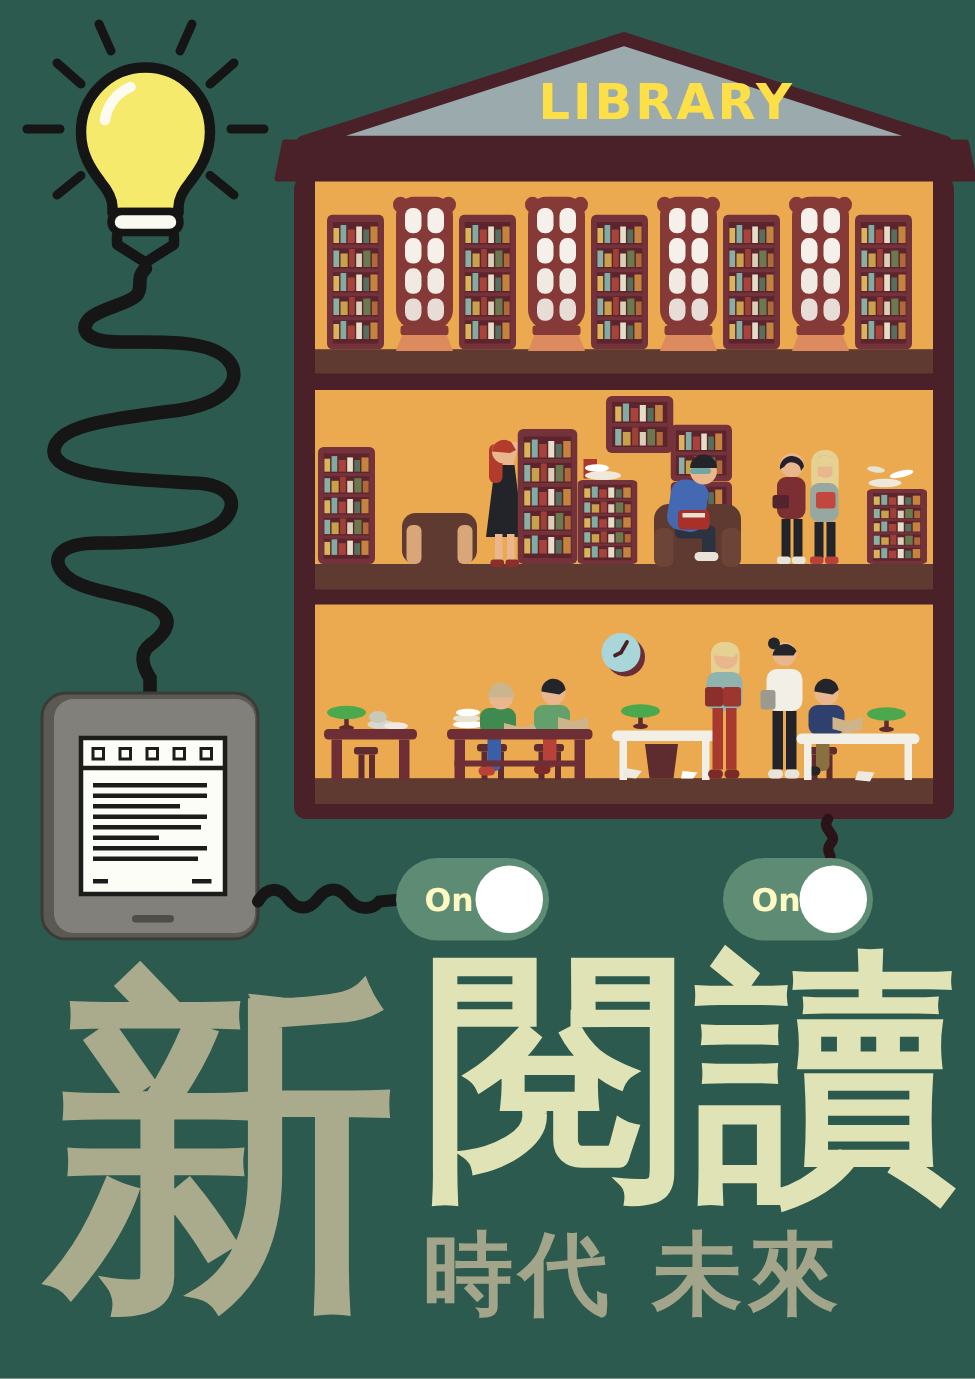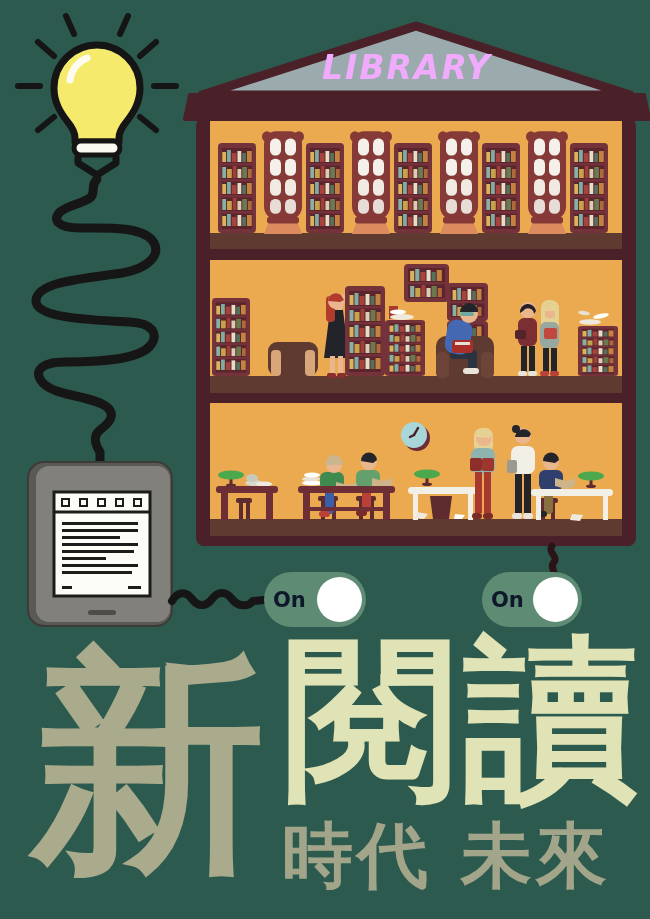--- a/index.html
+++ b/index.html
@@ -4,46 +4,46 @@
 <style>
   html,body { margin:0; padding:0; }
   .poster {
     position:relative; width:650px; height:919px;
     background:#2d5a4e; overflow:hidden;
     font-family:"DejaVu Sans","Liberation Sans",sans-serif;
   }
   .scene { position:absolute; left:0; top:0; }
   .overlay { position:absolute; line-height:1; white-space:nowrap; }
   .library-sign {
-    left:322px; top:51px; width:154px; text-align:center;
-    font-size:33px; font-weight:bold; color:#f0abfc; letter-spacing:2px;font-style:italic;
+    left:359px; top:51px; width:154px; text-align:center;
+    font-size:33px; font-weight:bold; color:#fde047; letter-spacing:2px;
   }
   .toggle {
     position:absolute; background:#5d8b73; border-radius:28px;
     width:102px; height:55px;
   }
   .toggle .toggle-label {
-    position:absolute; left:9px; top:16px;
-    font-size:21px; font-weight:bold; color:#0f172a;
+    position:absolute; left:19px; top:16px;
+    font-size:21px; font-weight:bold; color:#fef9c3;
   }
   .toggle .knob {
     position:absolute; right:4px; top:5px; width:45px; height:45px;
     border-radius:50%; background:#ffffff;
   }
   #toggle-left  { left:264px; top:572px; }
   #toggle-right { left:482px; top:572px; width:100px; }
   .title-first {
     left:30px; top:646px; font-size:236px; font-weight:bold; color:#a9ab8c;
   }
   .title-rest {
     left:284px; top:632px; font-size:174px; font-weight:bold;
     color:#e0e3b5; letter-spacing:6px;
   }
   .title-subtitle {
-    left:282px; top:820px; font-size:71px; font-weight:bold;
+    left:282px; top:820px; font-size:60px; font-weight:bold;
     color:#a2a58a; letter-spacing:4px;
   }
 </style>
 </head>
 <body>
 
 <div class="poster">
 
 <svg class="scene" width="650" height="919" viewBox="0 0 650 919">
   <defs>

